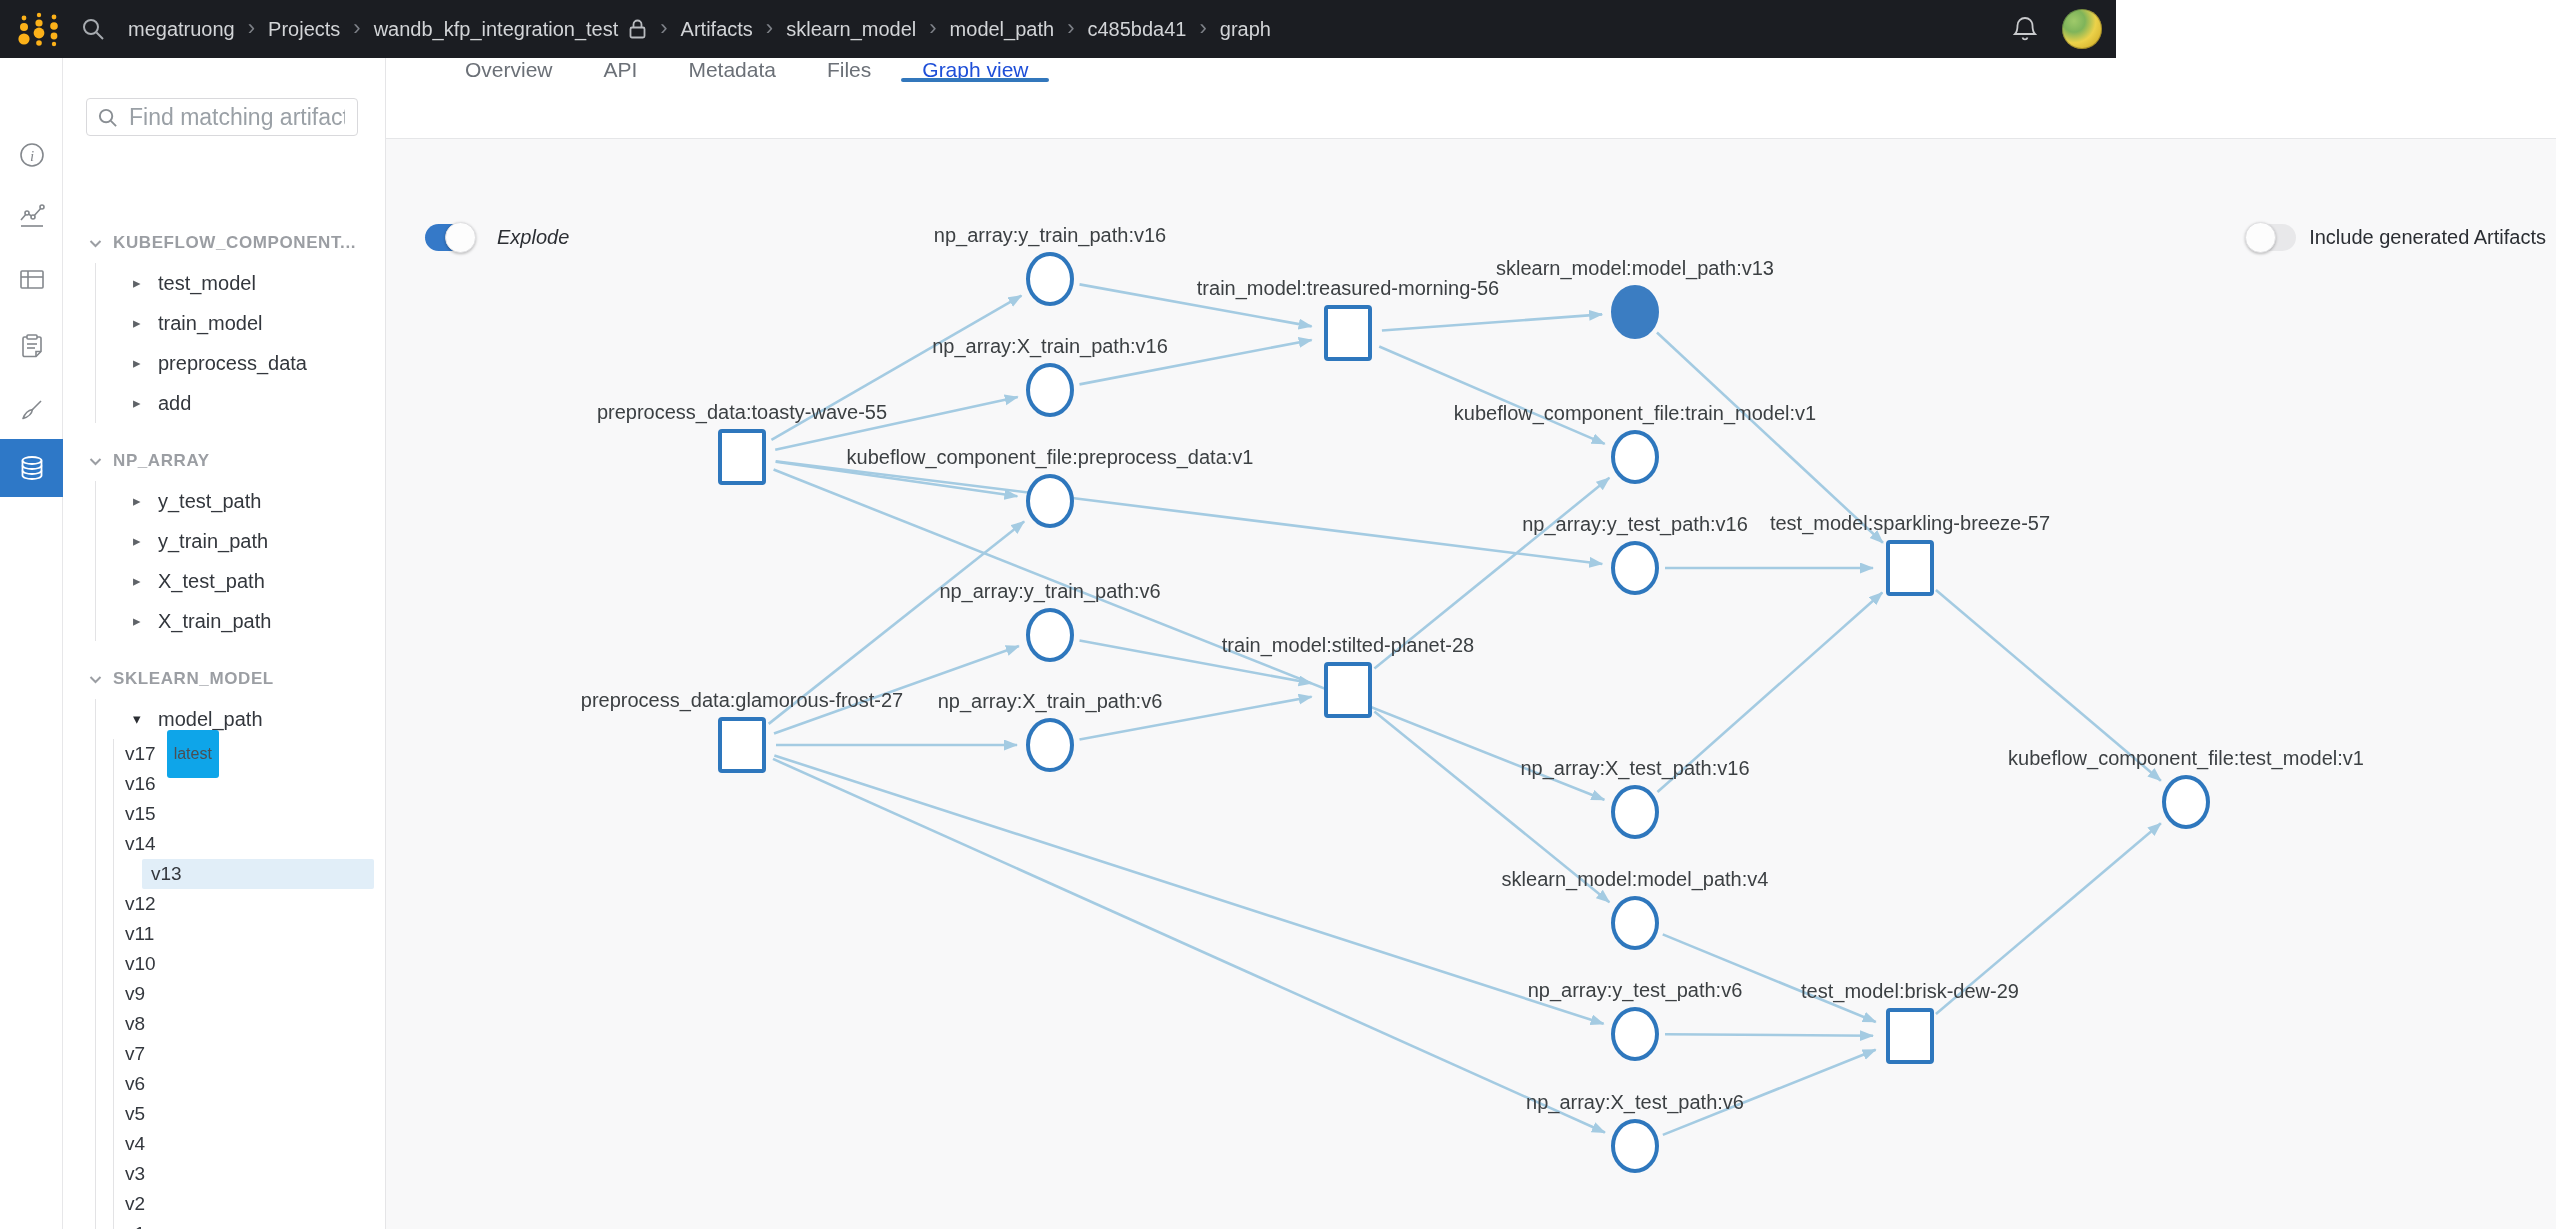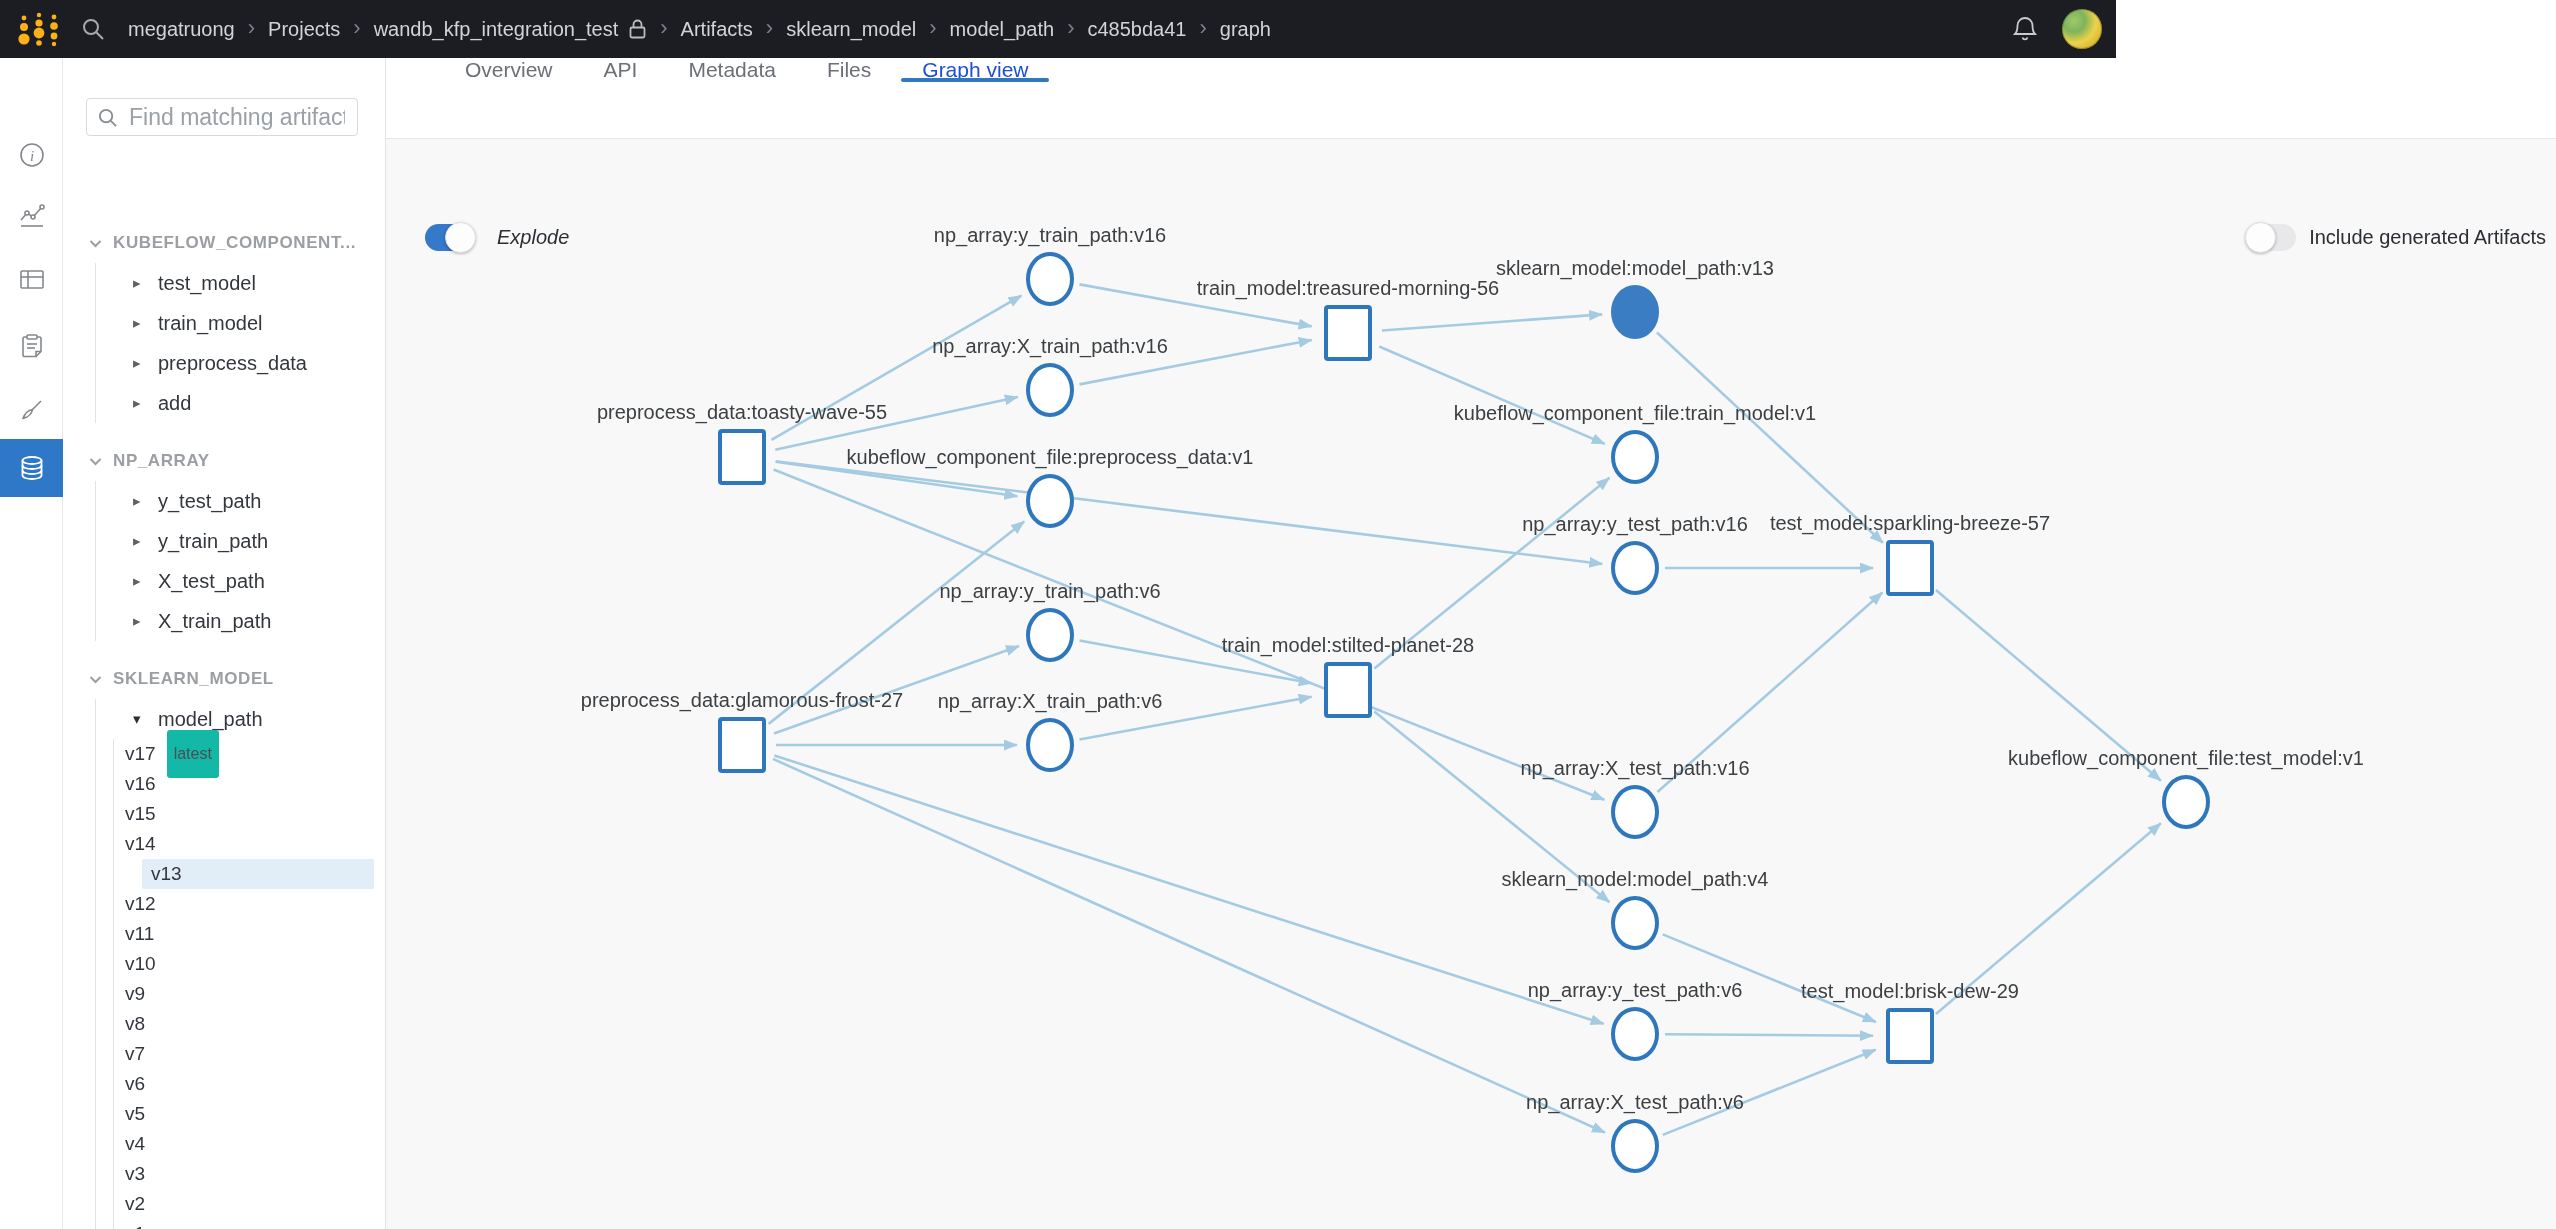--- a/index.html
+++ b/index.html
@@ -42,21 +42,21 @@
   .tree-section-label svg{margin-right:11px;}
   .tree-children{margin-left:32px;border-left:1px solid #e3e3e5;}
   .tree-item{height:40px;display:flex;align-items:center;padding-left:37px;font-size:20px;color:#33373d;cursor:pointer;}
   .tree-item .tri{color:#5f6368;font-size:15px;margin-right:13px;width:12px;display:inline-block;}
   .tree-item .tri.open{color:#2b2e33;}
   .sec-gap{margin-top:18px;}
   .versions{margin-left:17px;border-left:1px solid #e3e3e5;}
   .version-row{height:30px;display:flex;align-items:center;margin-left:2px;margin-right:12px;
                padding-left:9px;font-size:19px;color:#33373d;cursor:pointer;border-radius:2px;}
   .version-row.selected{background:#e1eef8;margin-left:28px;}
-  .badge{margin-left:11px;background:#14b8a6;color:#4b4e52;font-size:16px;border-radius:3px;padding:15px 7px;}
+  .badge{margin-left:11px;background:#0ea5e9;color:#4b4e52;font-size:16px;border-radius:3px;padding:15px 7px;}
 
   
   .main{position:absolute;left:386px;top:58px;width:2170px;height:1171px;background:#fff;}
   .tabbar{position:relative;width:100%;height:81px;background:#fff;border-bottom:1px solid #e5e6e8;
           display:flex;align-items:flex-start;padding-left:79px;}
   .tab{position:relative;display:flex;align-items:center;margin-right:51px;font-size:21px;color:#6b7077;cursor:pointer;}
   .tab.active{color:#1d4ed8;}
   .tab.active::after{content:"";position:absolute;left:-21px;right:-20px;bottom:0;height:4px;background:#3277bc;border-radius:2px;}
   .canvas{position:absolute;left:0;top:81px;width:2170px;height:1090px;background:#f8f8f9;}
 

